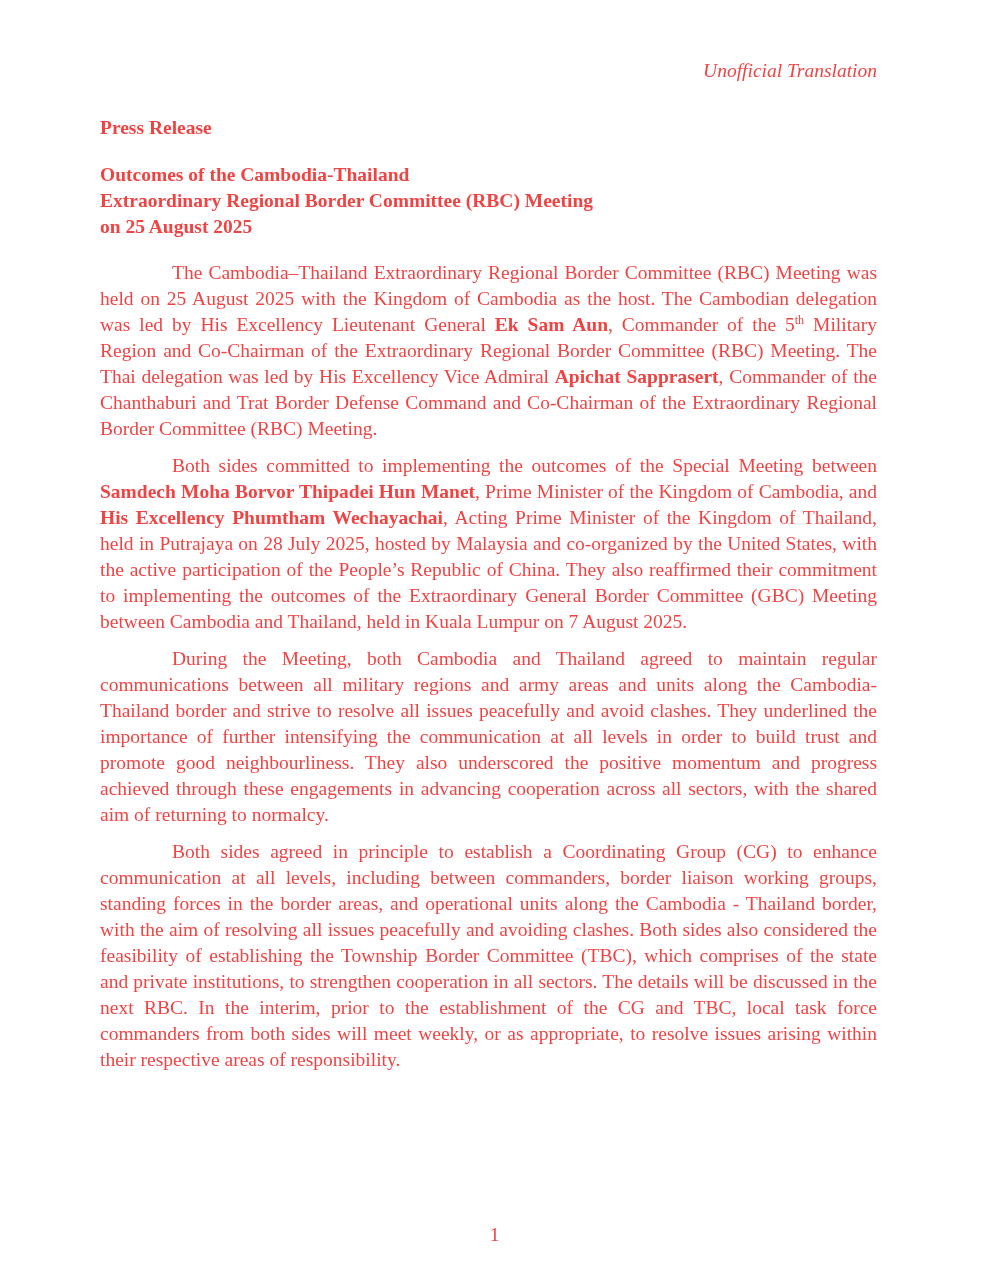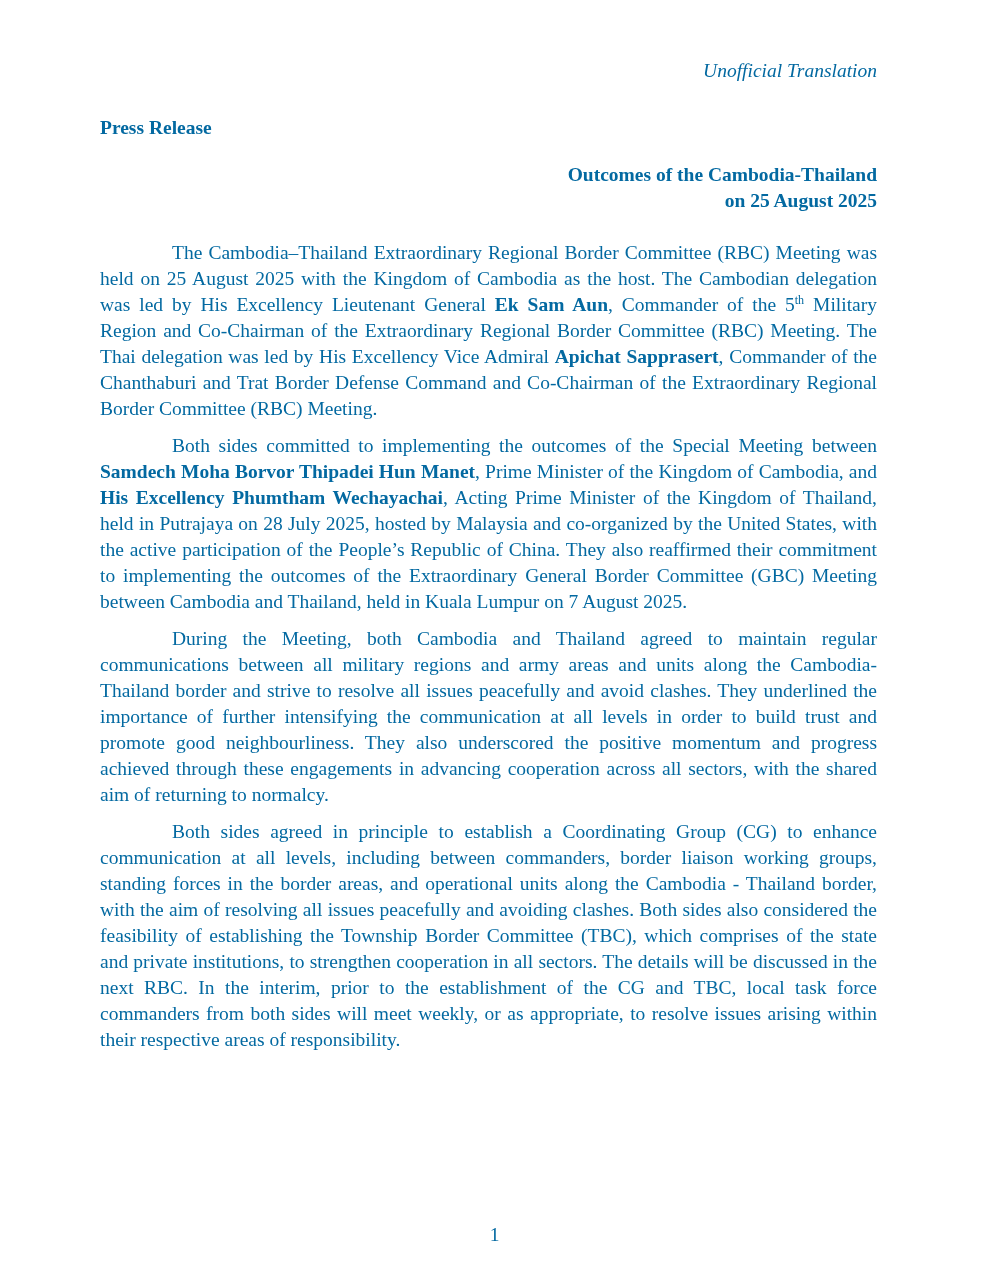--- a/index.html
+++ b/index.html
@@ -5,42 +5,42 @@
   html, body {
     margin: 0;
     padding: 0;
     background: #ffffff;
   }
   .page {
     position: relative;
     width: 989px;
     height: 1280px;
     background: #ffffff;
-    color: #0369a1;
+    color: #ef4444;
     font-family: "Liberation Serif", "DejaVu Serif", serif;
     font-size: 19.5px;
     line-height: 26px;
     box-sizing: border-box;
     padding: 58px 112px 0 100px;
     overflow: hidden;
   }
   .header-note {
     text-align: right;
     font-style: italic;
     margin: 0 0 31px 0;
   }
   .press-release {
     text-align: left;
     font-weight: bold;
     margin: 0 0 21px 0;
   }
   .doc-title {
-    text-align: right;
+    text-align: left;
     font-weight: bold;
-    margin: 0 0 26px 0;
+    margin: 0 0 20px 0;
   }
   .title-line {
     line-height: 26px;
   }
   .doc-body p.para {
     margin: 0 0 11px 0;
     text-align: justify;
     text-indent: 72px;
   }
   .doc-body p.para b {
@@ -63,20 +63,21 @@
 <body>
 
 <div class="page">
 
   <div class="header-note">Unofficial Translation</div>
 
   <div class="press-release">Press Release</div>
 
   <div class="doc-title">
       <div class="title-line">Outcomes of the Cambodia-Thailand</div>
+      <div class="title-line">Extraordinary Regional Border Committee (RBC) Meeting</div>
       <div class="title-line">on 25 August 2025</div>
     </div>
 
   <div class="doc-body">
       <p class="para"><span>The Cambodia–Thailand Extraordinary Regional Border Committee (RBC) Meeting was held on 25 August 2025 with the Kingdom of Cambodia as the host. The Cambodian delegation was led by His Excellency Lieutenant General </span><b>Ek Sam Aun</b><span>, Commander of the 5</span><sup>th</sup><span> Military Region and Co-Chairman of the Extraordinary Regional Border Committee (RBC) Meeting. The Thai delegation was led by His Excellency Vice Admiral </span><b>Apichat Sapprasert</b><span>, Commander of the Chanthaburi and Trat Border Defense Command and Co-Chairman of the Extraordinary Regional Border Committee (RBC) Meeting.</span></p>
       <p class="para"><span>Both sides committed to implementing the outcomes of the Special Meeting between </span><b>Samdech Moha Borvor Thipadei Hun Manet</b><span>, Prime Minister of the Kingdom of Cambodia, and </span><b>His Excellency Phumtham Wechayachai</b><span>, Acting Prime Minister of the Kingdom of Thailand, held in Putrajaya on 28 July 2025, hosted by Malaysia and co-organized by the United States, with the active participation of the People’s Republic of China. They also reaffirmed their commitment to implementing the outcomes of the Extraordinary General Border Committee (GBC) Meeting between Cambodia and Thailand, held in Kuala Lumpur on 7 August 2025.</span></p>
       <p class="para"><span>During the Meeting, both Cambodia and Thailand agreed to maintain regular communications between all military regions and army areas and units along the Cambodia-Thailand border and strive to resolve all issues peacefully and avoid clashes. They underlined the importance of further intensifying the communication at all levels in order to build trust and promote good neighbourliness. They also underscored the positive momentum and progress achieved through these engagements in advancing cooperation across all sectors, with the shared aim of returning to normalcy.</span></p>
       <p class="para"><span>Both sides agreed in principle to establish a Coordinating Group (CG) to enhance communication at all levels, including between commanders, border liaison working groups, standing forces in the border areas, and operational units along the Cambodia - Thailand border, with the aim of resolving all issues peacefully and avoiding clashes. Both sides also considered the feasibility of establishing the Township Border Committee (TBC), which comprises of the state and private institutions, to strengthen cooperation in all sectors. The details will be discussed in the next RBC. In the interim, prior to the establishment of the CG and TBC, local task force commanders from both sides will meet weekly, or as appropriate, to resolve issues arising within their respective areas of responsibility.</span></p>
     </div>
 

